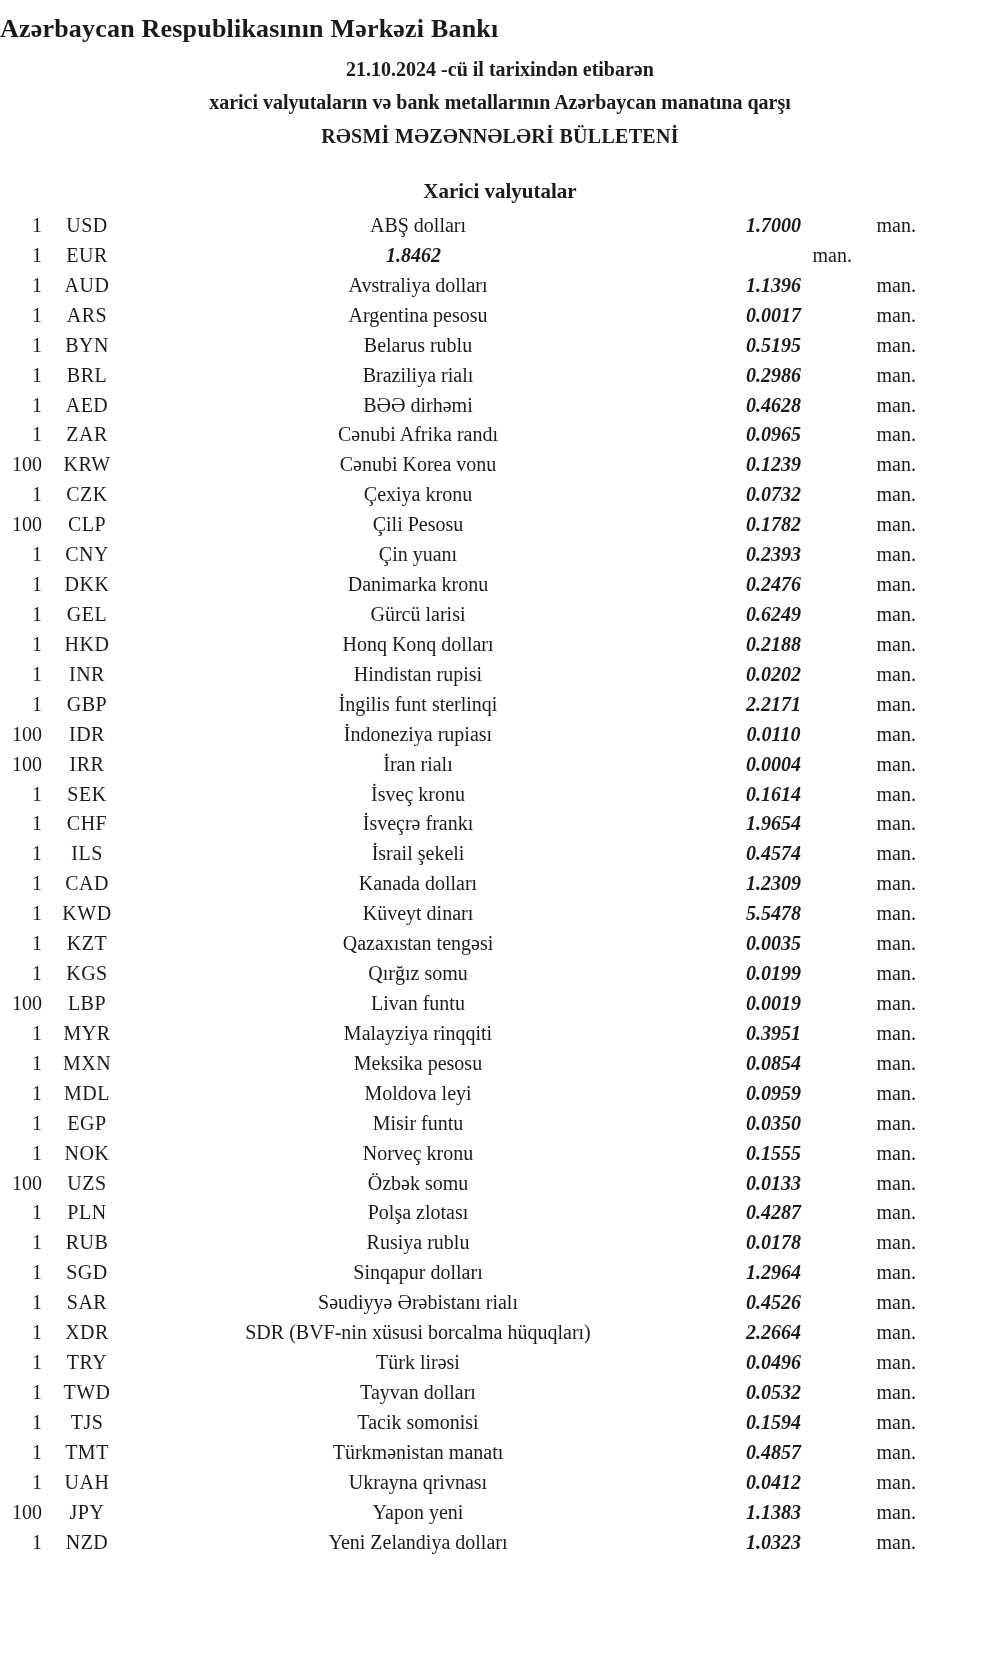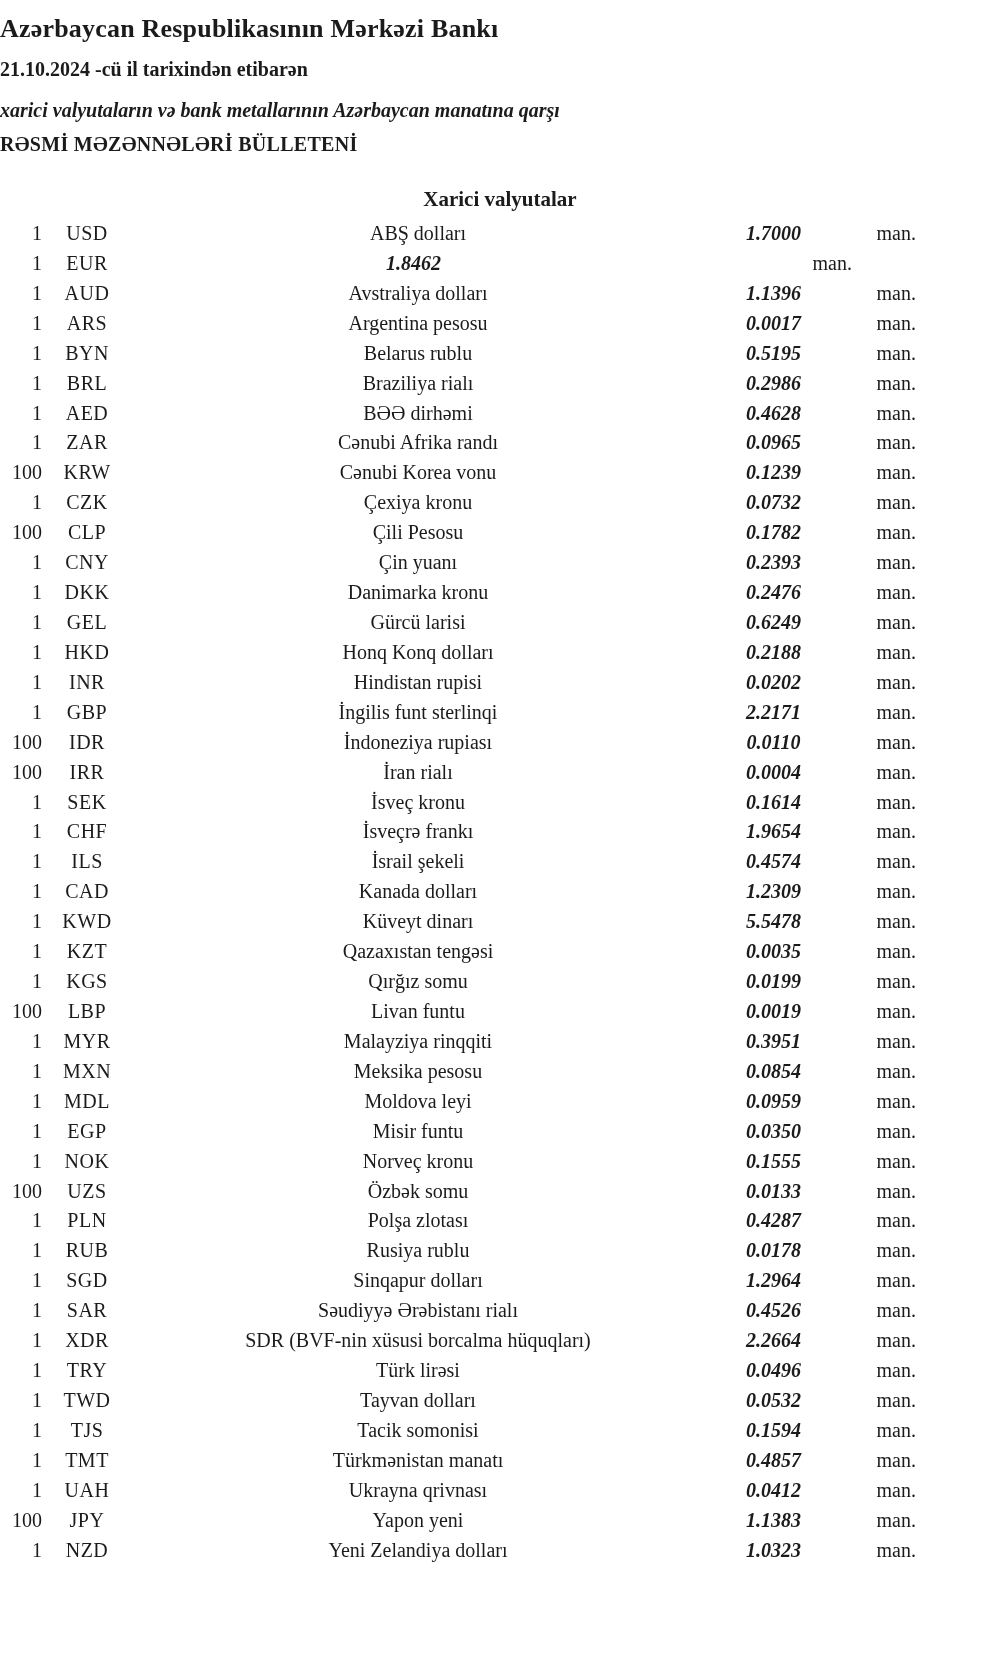--- a/index.html
+++ b/index.html
@@ -15,25 +15,26 @@
     background: #ffffff;
     overflow: hidden;
   }
   .doc-title {
     margin-top: 14px;
     font-size: 26px;
     font-weight: bold;
     letter-spacing: 0.2px;
   }
   .doc-sub {
+    text-align: center;
     font-size: 20px;
     font-weight: bold;
   }
   .doc-sub.date-line   { margin-top: 14px; }
-  .doc-sub.scope-line  { margin-top: 18px; font-style: italic; }
+  .doc-sub.scope-line  { margin-top: 10px; }
   .doc-sub.bulletin    { margin-top: 11px; letter-spacing: 0.3px; }
   .section-title {
     margin-top: 31px;
     text-align: center;
     font-size: 21px;
     font-weight: bold;
   }
   .rates {
     width: 916px;
     margin-top: 7px;

